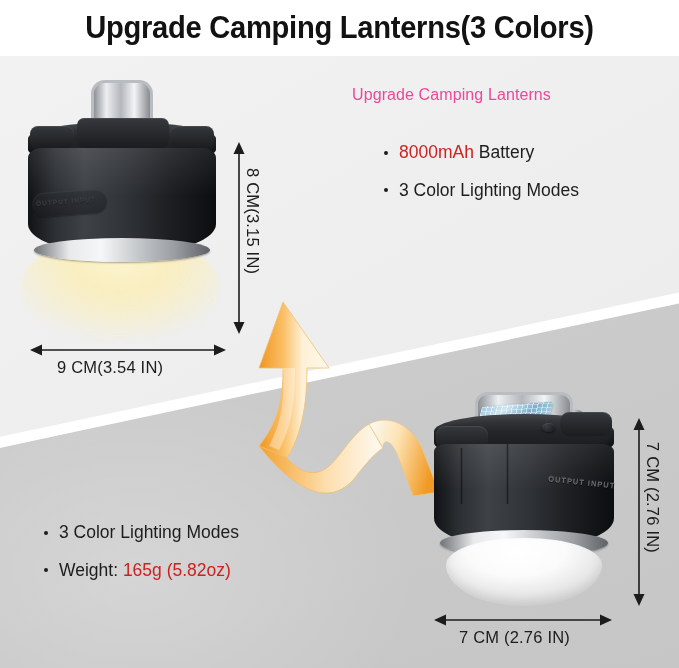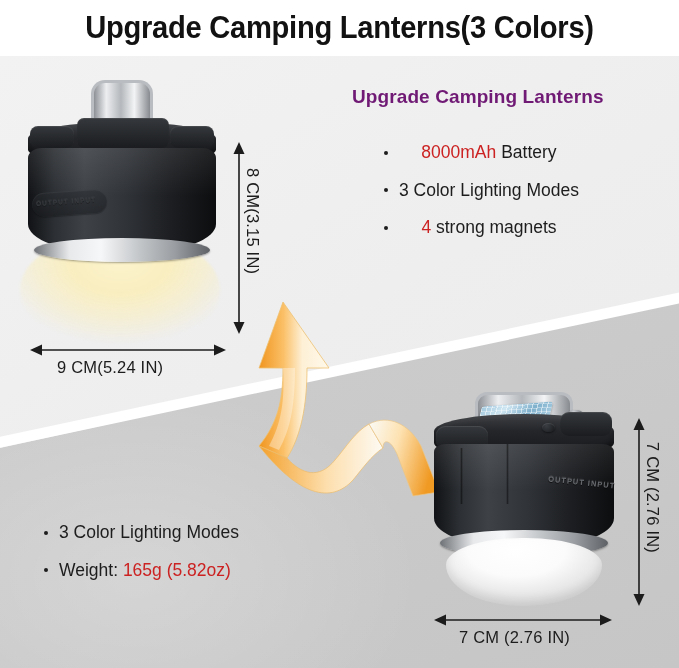--- a/index.html
+++ b/index.html
@@ -41,37 +41,37 @@
   }
   .bg-divider{
     position:absolute;left:-20px;top:56px;width:720px;height:612px;
     background:#ffffff;
     clip-path:polygon(0 385px, 720px 232px, 720px 243px, 0 396px);
     filter:drop-shadow(0 2px 2px rgba(0,0,0,.07));
   }
 
   
   .panel-title{
-    position:absolute;font-size:19px;color:#701a75;
-    font-weight:bold;letter-spacing:0.1px;white-space:nowrap;
+    position:absolute;font-size:16px;color:#ec4899;
+    font-weight:normal;letter-spacing:0.1px;white-space:nowrap;
   }
   .bullets{position:absolute;margin:0;padding:0;list-style:none;}
   .bullets li{
     position:relative;padding-left:17px;font-size:17.5px;color:#1d1d1d;
     line-height:1;white-space:nowrap;
   }
   .bullets li::before{
     content:"";position:absolute;left:2px;top:50%;
     width:4.2px;height:4.2px;border-radius:50%;background:#1d1d1d;
     transform:translateY(-50%);
   }
   .hl{color:#cc2222;}
 
   #top-panel-title{left:352px;top:86px;}
-  #top-bullets{left:382px;top:144px;text-align:center;}
+  #top-bullets{left:382px;top:144px;}
   #top-bullets li{margin-bottom:20px;}
 
   #bottom-panel-title{left:35px;top:478px;}
   #bottom-bullets{left:42px;top:524px;}
   #bottom-bullets li{margin-bottom:20px;}
 
   
   .dim{position:absolute;}
   .dim-label{
     position:absolute;font-size:16.5px;color:#1c1c1c;white-space:nowrap;
@@ -210,33 +210,30 @@
   </div>
   <div class="dim-label vert" style="left:262px;top:168px;">8 CM(3.15 IN)</div>
 
   <div class="dim" style="left:30px;top:342px;width:196px;height:16px;">
     <svg width="196" height="16" viewBox="0 0 196 16">
       <line x1="8" y1="8" x2="188" y2="8" stroke="#1c1c1c" stroke-width="1.6"></line>
       <polygon points="0,8 12,2.6 12,13.4" fill="#1c1c1c"></polygon>
       <polygon points="196,8 184,2.6 184,13.4" fill="#1c1c1c"></polygon>
     </svg>
   </div>
-  <div class="dim-label" style="left:57px;top:358px;">9 CM(5.24 IN)</div>
+  <div class="dim-label" style="left:57px;top:358px;">9 CM(3.54 IN)</div>
 
   <div class="panel-title" id="top-panel-title">Upgrade Camping Lanterns</div>
 
   <ul class="bullets" id="top-bullets">
     <li>
       <span></span><span class="hl">8000mAh</span><span> Battery</span>
     </li>
     <li>
       <span></span><span class="hl"></span><span>3 Color Lighting Modes</span>
-    </li>
-    <li>
-      <span></span><span class="hl">4</span><span> strong magnets</span>
     </li>
   </ul>
 
   <div class="ribbon">
     <svg width="200" height="250" viewBox="0 0 200 250">
       <defs>
         <linearGradient id="ribA" x1="0" y1="0" x2="1" y2="0">
           <stop offset="0%" stop-color="#f0951f"></stop>
           <stop offset="35%" stop-color="#fbc067"></stop>
           <stop offset="62%" stop-color="#fdf0d6"></stop>

